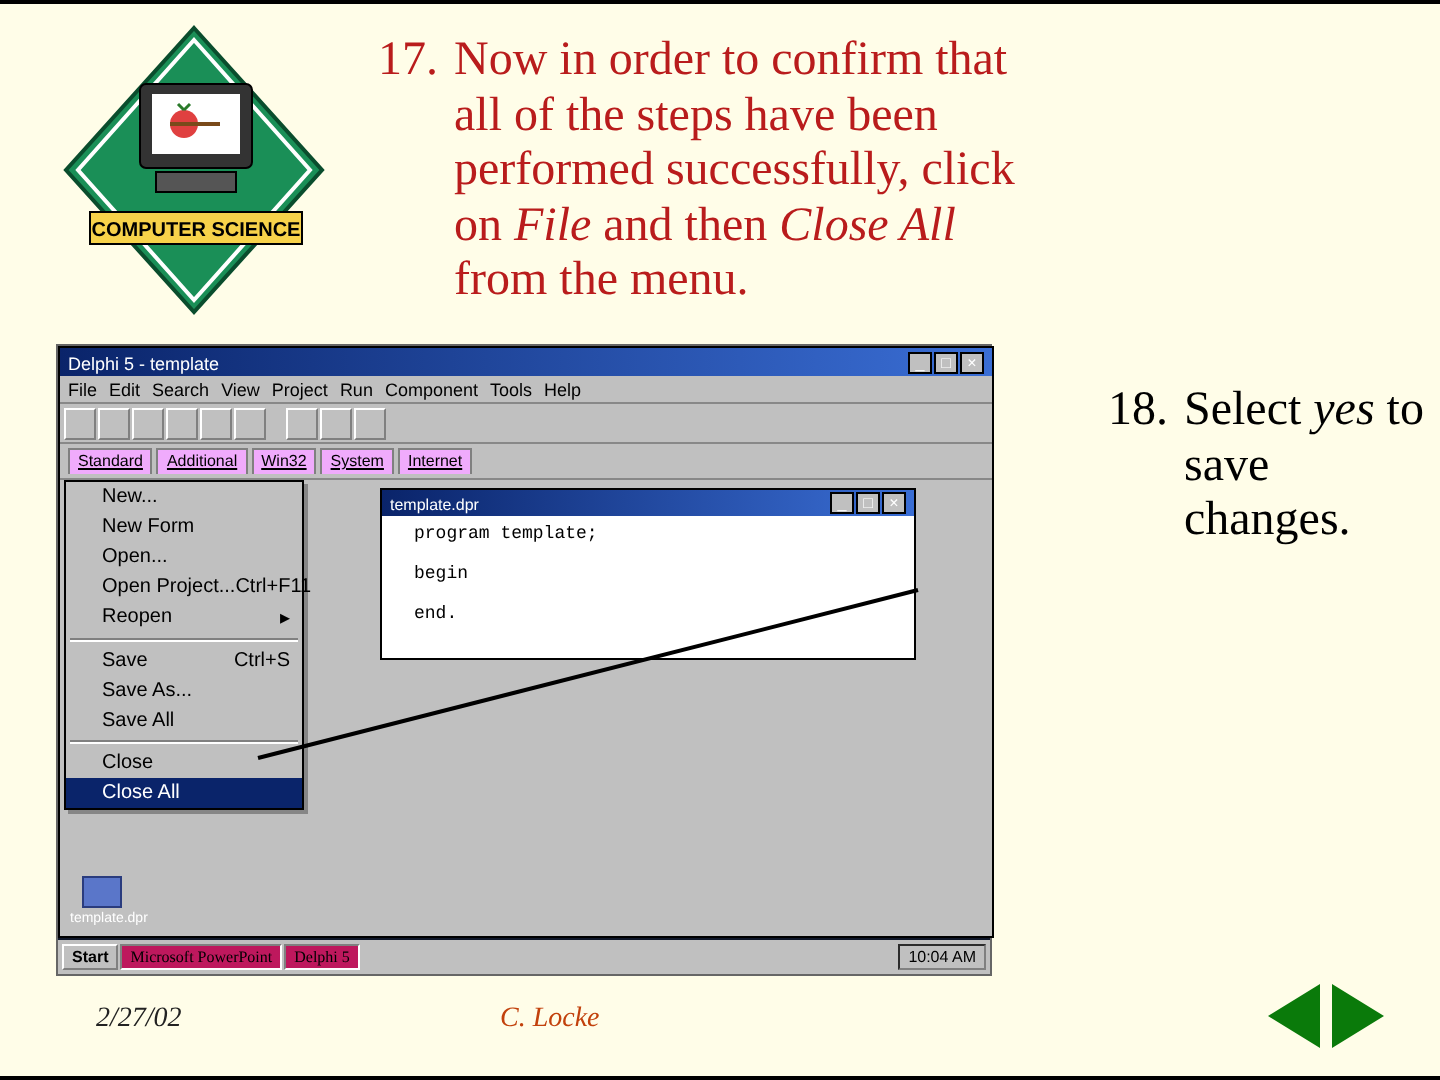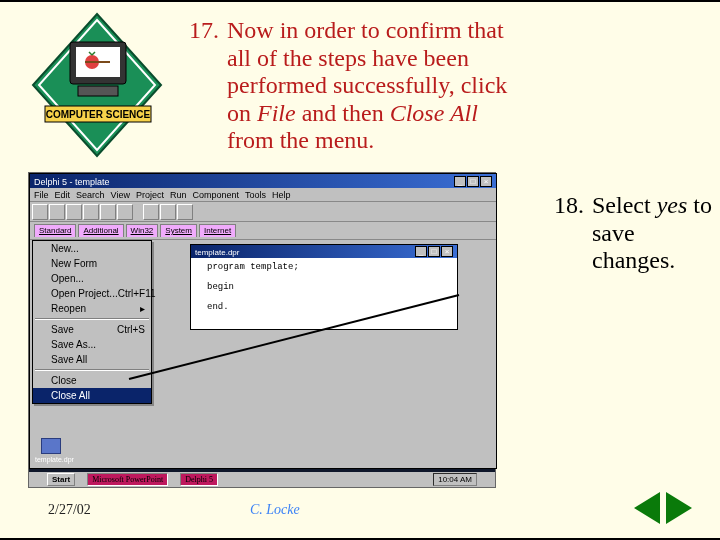--- a/index.html
+++ b/index.html
@@ -66,29 +66,30 @@
     display: inline-block;
     vertical-align: top;
     width: 120px;
     margin-left: 2px;
   }
   .footer-date {
     position: absolute;
     left: 48px;
     bottom: 20px;
     font-size: 14px;
+    font-style: italic;
     color: #222;
   }
   .footer-author {
     position: absolute;
     left: 250px;
     bottom: 20px;
     font-size: 14px;
     font-style: italic;
-    color: #3b82f6;
+    color: #c2410c;
   }
   .nav {
     position: absolute;
     right: 28px;
     bottom: 14px;
     display: flex;
     gap: 6px;
   }
   .nav .tri {
     width: 0; height: 0;
@@ -212,25 +213,25 @@
     font-family: Liberation Mono, monospace;
     font-size: 9px;
     color: #000;
     padding: 4px 16px;
     white-space: pre;
   }
   .taskbar {
     position: absolute;
     left:0; bottom:0; width:100%; height:18px;
     background:#c0c0c0;
-    border-top:3px solid #0f172a;
+    border-top:1px solid #0f172a;
     display:flex;
     align-items:center;
-    gap:12px;
-    padding:0 18px;
+    gap:1px;
+    padding:0 2px;
     font-size:8px;
   }
   .startbtn {
     display:flex; align-items:center;
     background:#c0c0c0;
     border:1px solid #fff;
     border-right-color:#808080; border-bottom-color:#808080;
     padding:1px 4px; font-weight:bold;
   }
   .tbaritem {

